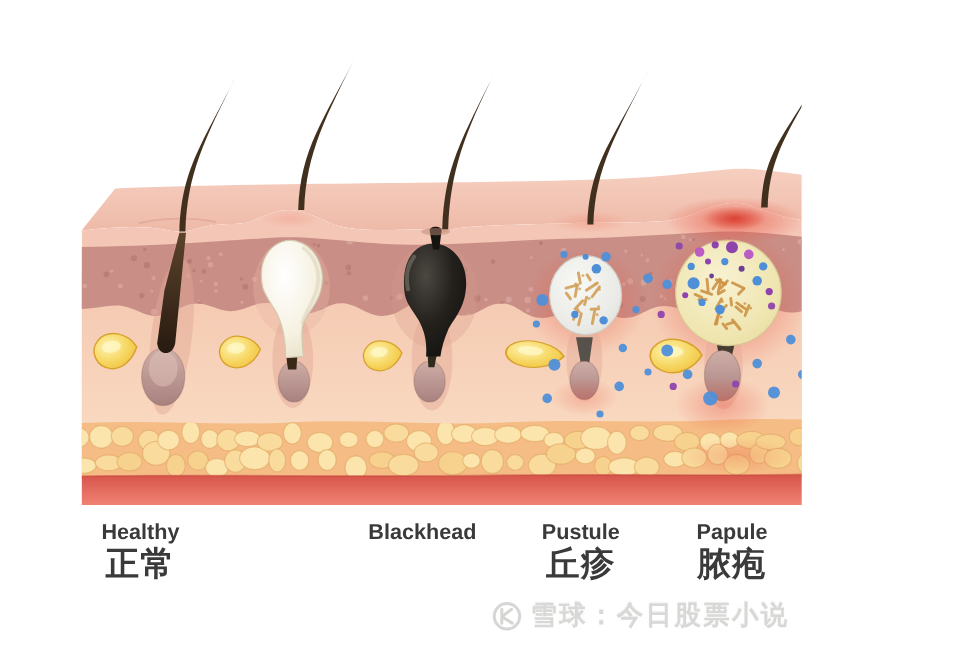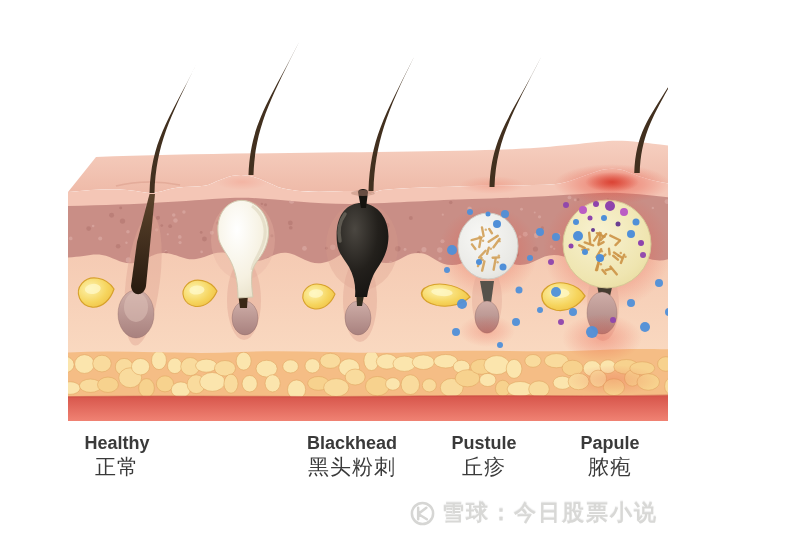--- a/index.html
+++ b/index.html
@@ -1,21 +1,21 @@
 <!DOCTYPE html>
 <html><head>
 <meta charset="utf-8">
 <style>
   html,body{margin:0;padding:0;background:#fff;}
   .stage{position:relative;width:668px;height:538px;background:#ffffff;overflow:hidden;
          font-family:"Liberation Sans","DejaVu Sans",sans-serif;}
   .art{position:absolute;left:0;top:0;}
   .stage-label{position:absolute;transform:translateX(-50%);text-align:center;color:#3a3a3a;white-space:nowrap;}
   .stage-label .en{font-size:18px;font-weight:700;line-height:1;}
-  .stage-label .zh{font-size:21px;font-weight:400;margin-top:4px;letter-spacing:1px;line-height:1;}
+  .stage-label .zh{font-size:28px;font-weight:700;margin-top:4px;letter-spacing:1px;line-height:1;}
   .watermark{position:absolute;right:10px;top:498px;display:flex;align-items:center;gap:6px;}
   .wm-text{font-size:22px;font-weight:700;letter-spacing:2px;color:#d8d8d6;
            text-shadow:0 1px 0 rgba(255,255,255,.85), 0 -1px 1px rgba(185,185,185,.3);}
 </style>
 </head>
 <body>
 
 <div class="stage">
 
   <svg class="art" width="800" height="538" viewBox="0 0 800 538">
@@ -548,21 +548,20 @@
         <path d="M634.25,173 C636.25,121 659,110 689,50 C662,104 641.25,125 639.75,173 Z" fill="#42301f"></path>
       </g>
   </svg>
 
   <div class="stage-label" style="left:117px;top:434px">
     <div class="en">Healthy</div>
     <div class="zh">正常</div>
   </div>
   <div class="stage-label" style="left:352px;top:434px">
     <div class="en">Blackhead</div>
-    <div class="zh">黑头粉刺</div>
   </div>
   <div class="stage-label" style="left:484px;top:434px">
     <div class="en">Pustule</div>
     <div class="zh">丘疹</div>
   </div>
   <div class="stage-label" style="left:610px;top:434px">
     <div class="en">Papule</div>
     <div class="zh">脓疱</div>
   </div>
 

